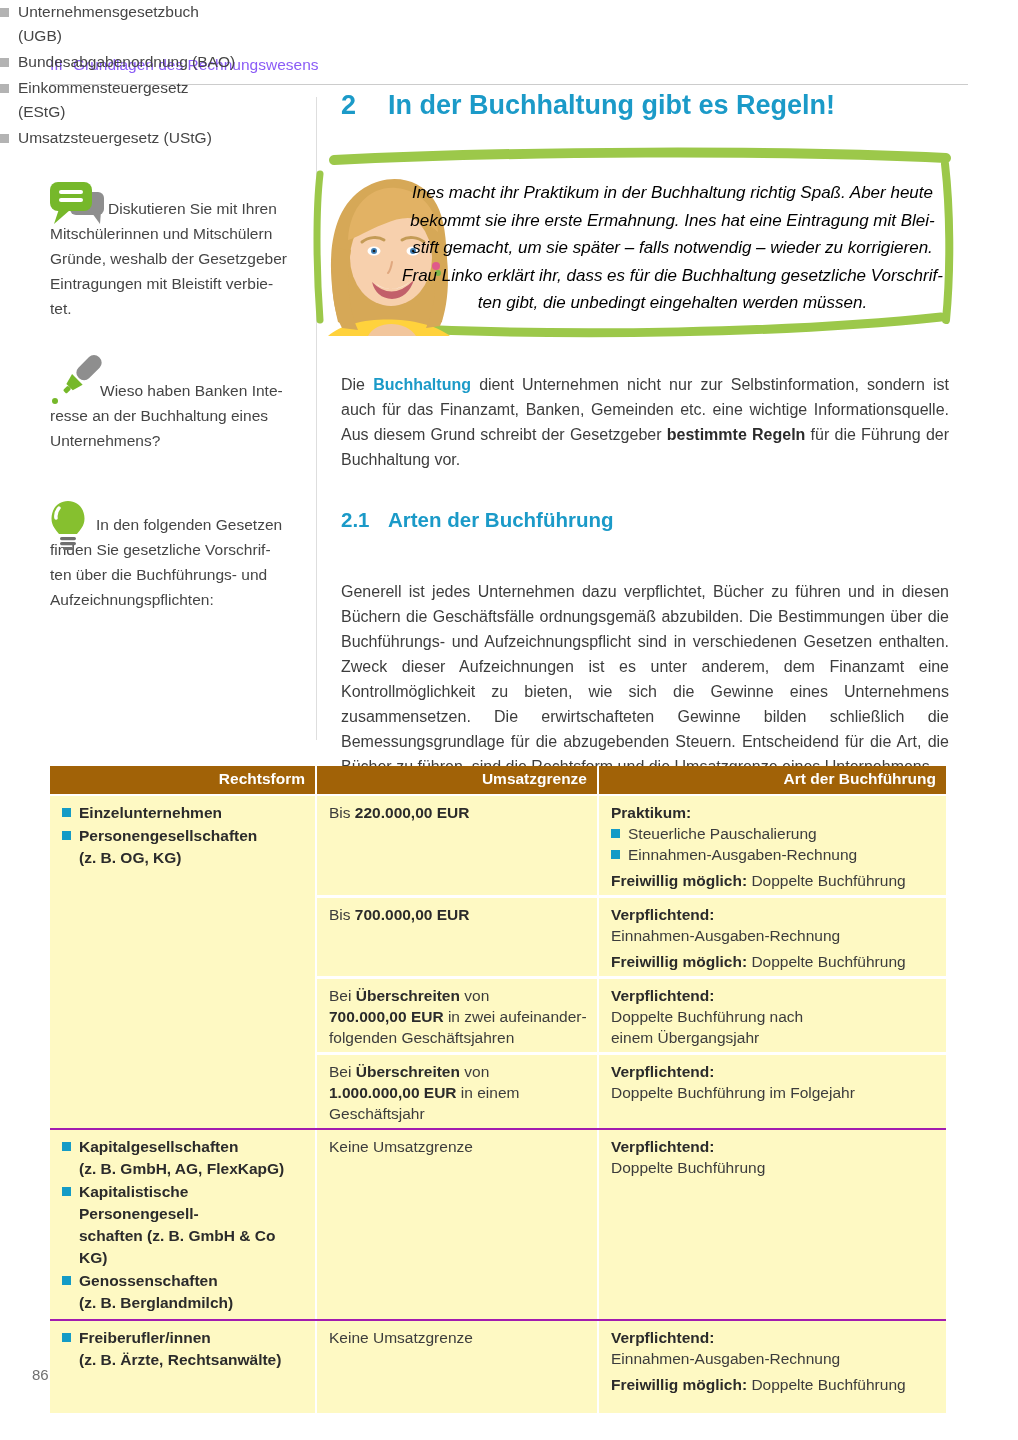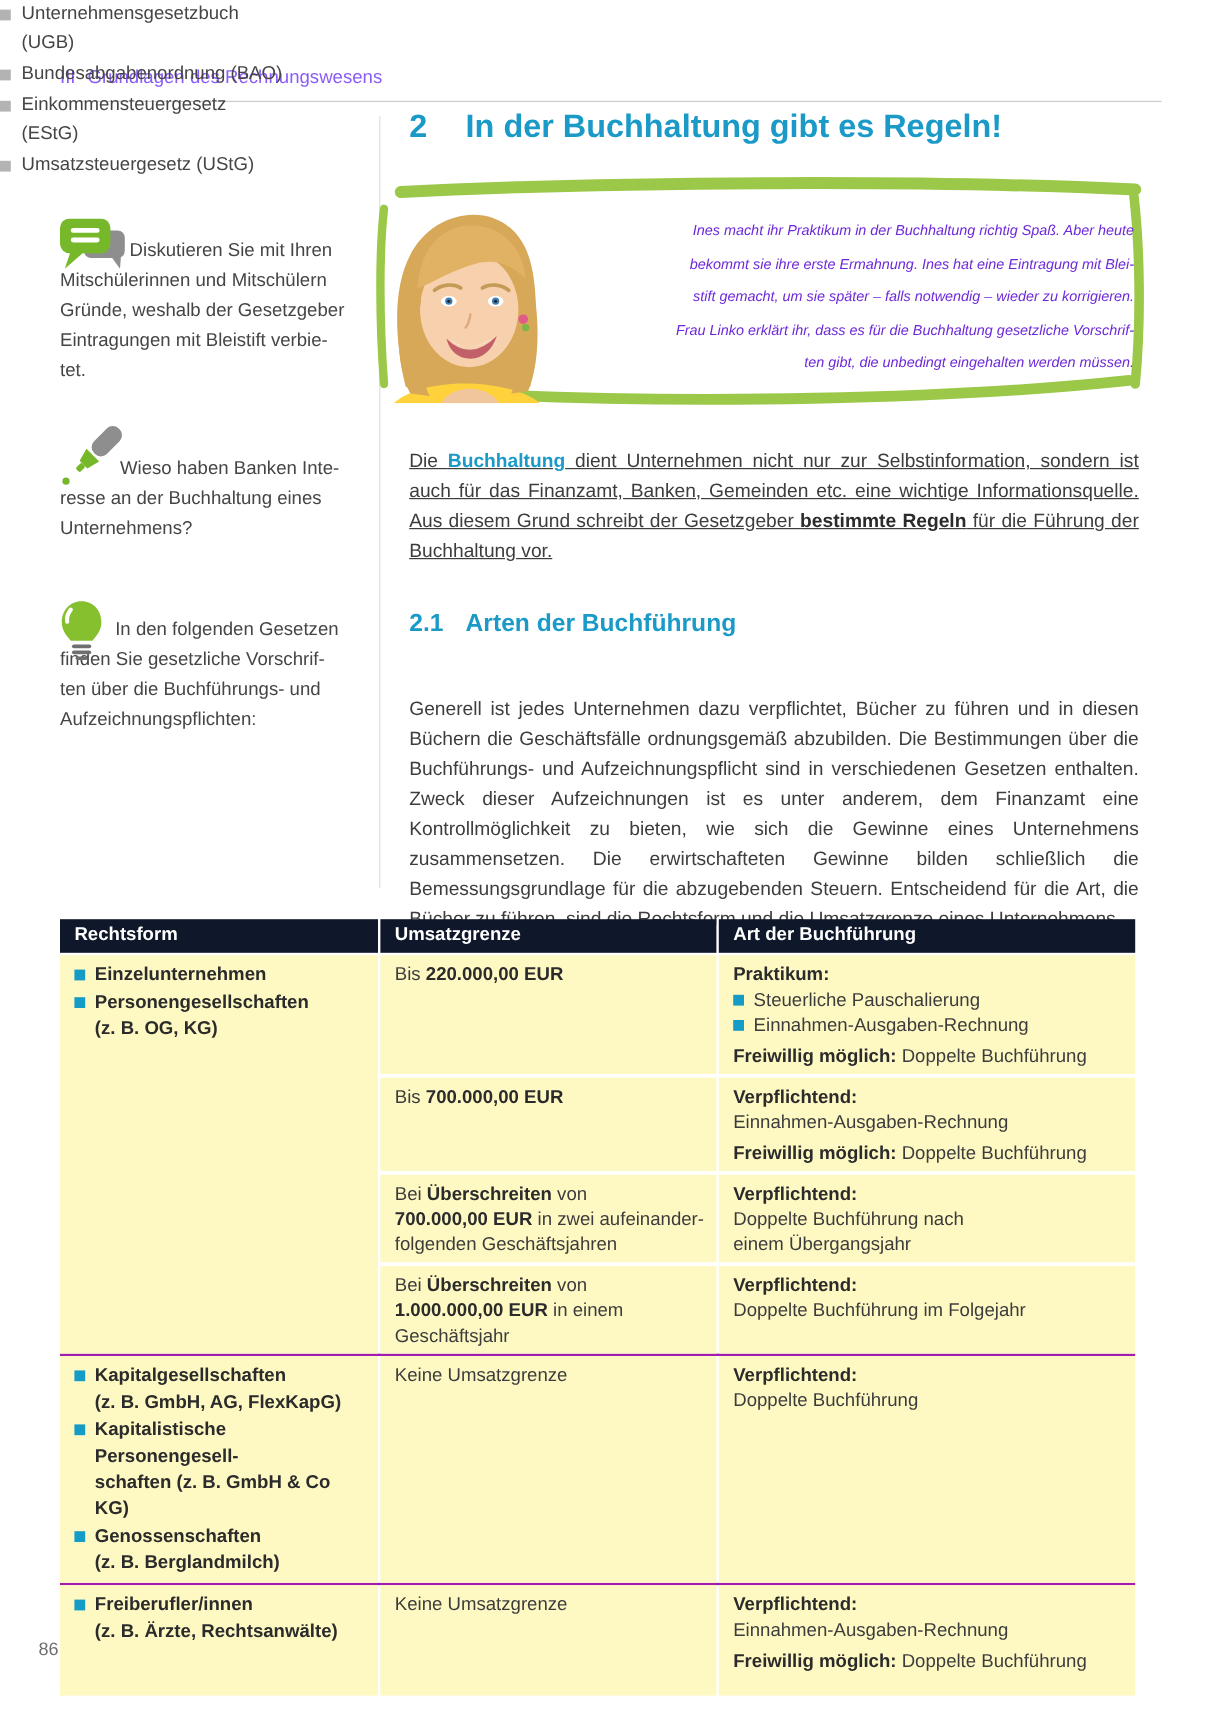--- a/index.html
+++ b/index.html
@@ -14,22 +14,22 @@
   #header-rule{left:50px;top:84px;width:918px;height:1px;background:#cccccc;}
   #v-divider{left:316px;top:97px;width:1px;height:643px;background:#dedede;}
 
   
   #chapter-title{left:341px;top:90px;display:flex;color:#1b9ac8;font-size:27px;font-weight:bold;}
   #chapter-title .num{width:47px;}
 
   
   #intro-box{left:312px;top:146px;width:645px;height:196px;}
   #intro-frame{position:absolute;left:0;top:0;}
-  #intro-quote{position:absolute;left:88px;top:33px;width:545px;text-align:right;
-    font-style:italic;font-size:12px;line-height:27.5px;color:#6d28d9;}
+  #intro-quote{position:absolute;left:88px;top:33px;width:545px;text-align:center;
+    font-style:italic;font-size:17px;line-height:27.5px;color:#000000;}
   #avatar{position:absolute;left:6px;top:24px;}
 
   
   .sb{left:50px;width:253px;font-size:15.5px;line-height:25px;color:#454545;position:absolute;}
   .sb .icon{position:absolute;left:0;}
   #sb1{top:196px;}
   #sb1 .txt{text-indent:58px;}
   #sb1 .icon{top:-14px;}
   #sb2{top:378px;}
   #sb2 .txt{text-indent:50px;}
@@ -39,31 +39,31 @@
   #sb3 .icon{top:-12px;}
   #laws-list{left:50px;top:615px;width:253px;list-style:none;margin:0;padding:0;
     font-size:15.5px;line-height:24px;color:#454545;}
   #laws-list li{position:relative;padding-left:18px;margin-bottom:2px;}
   .sq{display:inline-block;width:9px;height:9px;}
   .sq-gray{background:#b3b3b3;position:absolute;left:0;top:8px;}
   .sq-blue{background:#149bc6;}
 
   
   .para{left:341px;width:608px;font-size:16px;line-height:25px;text-align:justify;color:#3d3d3d;position:absolute;}
-  #para1{top:356px;text-decoration:underline;}
+  #para1{top:356px;}
   #para1 .hl{color:#1b9ac8;font-weight:bold;}
   #section-heading{left:341px;top:508px;display:flex;color:#1b9ac8;font-size:20.5px;font-weight:bold;position:absolute;}
   #section-heading .num{width:47px;}
   #para2{top:563px;}
 
   
   #table{left:50px;top:766px;width:896px;position:absolute;font-size:15.5px;}
   #table-head{display:grid;grid-template-columns:265px 280px 1fr;gap:2px;}
-  #table-head .th{background:#0f172a;color:#fff;font-weight:bold;height:28px;
-    padding:4px 10px 0 12px;box-sizing:border-box;}
+  #table-head .th{background:#a16207;color:#fff;font-weight:bold;height:28px;
+    padding:4px 10px 0 12px;box-sizing:border-box;text-align:right;}
   #table-body{margin-top:2px;}
   .tgroup{display:grid;grid-template-columns:265px 1fr;gap:2px;}
   .tgroup + .tgroup{border-top:2px solid #a21caf;}
   .cell{background:#fef9c3;padding:6px 10px 4px 12px;line-height:21px;box-sizing:border-box;}
   .col1{line-height:22px;}
   .blist{list-style:none;margin:0;padding:0;}
   .bitem{position:relative;padding-left:17px;font-weight:bold;color:#2b2b2b;white-space:pre-line;margin-bottom:1px;}
   .bitem .sq{position:absolute;left:0;top:6px;}
   .subrows{display:flex;flex-direction:column;}
   .subrow{display:grid;grid-template-columns:280px 1fr;gap:2px;flex:1;}

